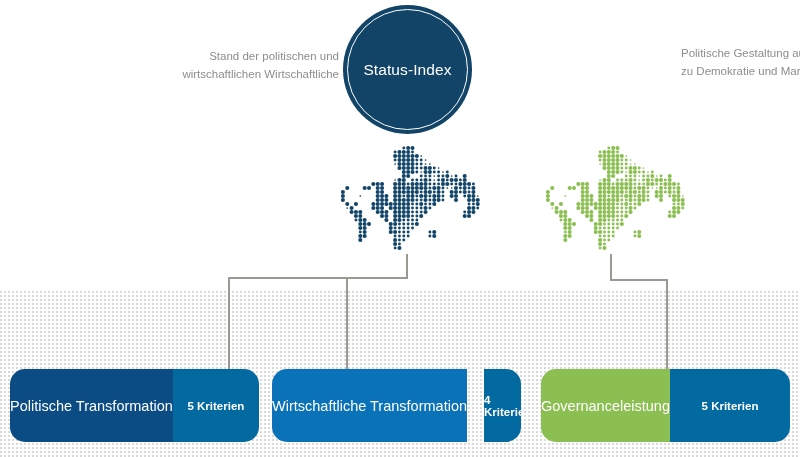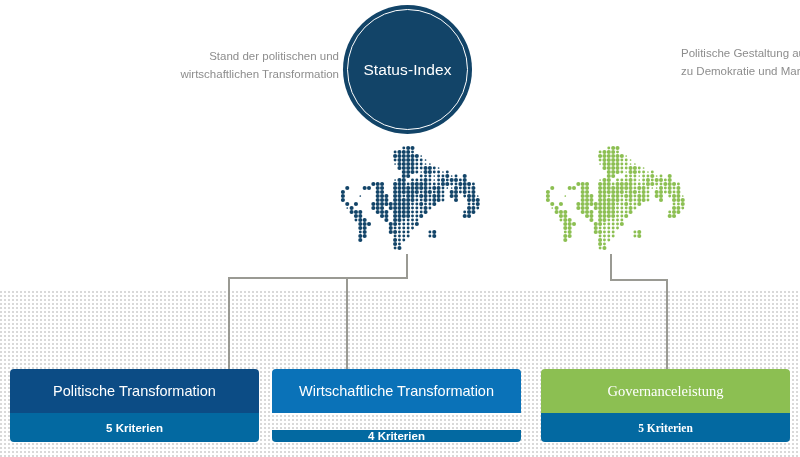--- a/index.html
+++ b/index.html
@@ -74,48 +74,48 @@
   #conn-b-leg-right{left:346px;top:277px;width:2px;height:96px;}
 
   
   #conn-g-stem{left:610px;top:254px;width:2px;height:27px;}
   #conn-g-bar{left:610px;top:279px;width:58px;height:2px;}
   #conn-g-leg{left:666px;top:279px;width:2px;height:94px;}
 
   
   .box{
     position:absolute;top:369px;height:73px;
-    border-radius:4px;overflow:hidden;
-    display:flex;flex-direction:column;
+    border-radius:15px;overflow:hidden;
+    display:flex;flex-direction:row;
   }
   .box-head{
     flex:0 0 44px;
     display:flex;align-items:center;justify-content:center;
     color:#ffffff;font-size:14.5px;white-space:nowrap;
   }
   .box-foot{
     flex:1 1 auto;background:#0369a1;
     display:flex;align-items:center;justify-content:center;
     color:#ffffff;font-size:11.5px;font-weight:bold;
   }
   #box-political{left:10px;width:249px;}
   #box-political .box-head{background:#0c4c85;}
   #box-economic{left:272px;width:249px;gap:17px;}
   #box-economic .box-head{background:#0a72b8;}
-  #box-governance{left:541px;width:249px;font-family:Liberation Serif, serif;}
+  #box-governance{left:541px;width:249px;}
   #box-governance .box-head{background:#8cbf52;}
 </style>
 </head>
 <body>
 
 <div id="stage">
 
   <div class="dot-band"></div>
 
-  <div class="caption" id="caption-status">Stand der politischen und wirtschaftlichen Transformation</div>
+  <div class="caption" id="caption-status">Stand der politischen und wirtschaftlichen Wirtschaftliche</div>
 
   <div class="caption" id="caption-governance">Politische Gestaltung auf dem Weg zu Demokratie und Marktwirtschaft</div>
 
   <div class="circle" id="circle-status">
     <span class="ring"></span>
     <span class="c-label">Status-Index</span>
   </div>
 
 
   <svg class="worldmap" id="map-status" viewBox="0 0 168 110">

